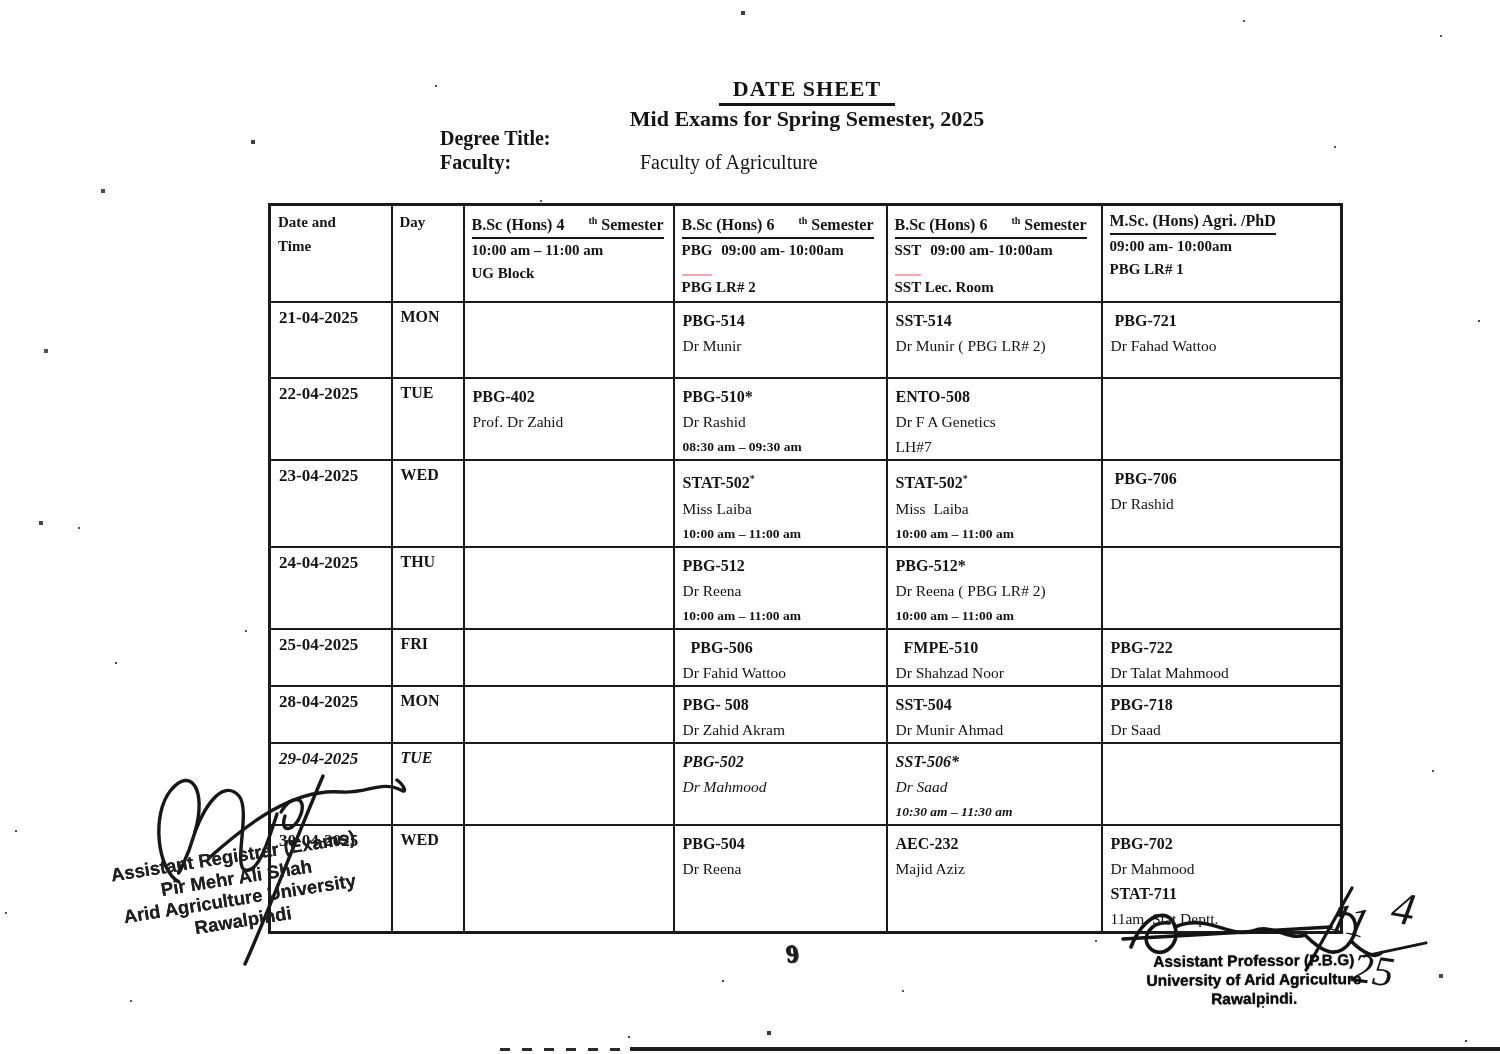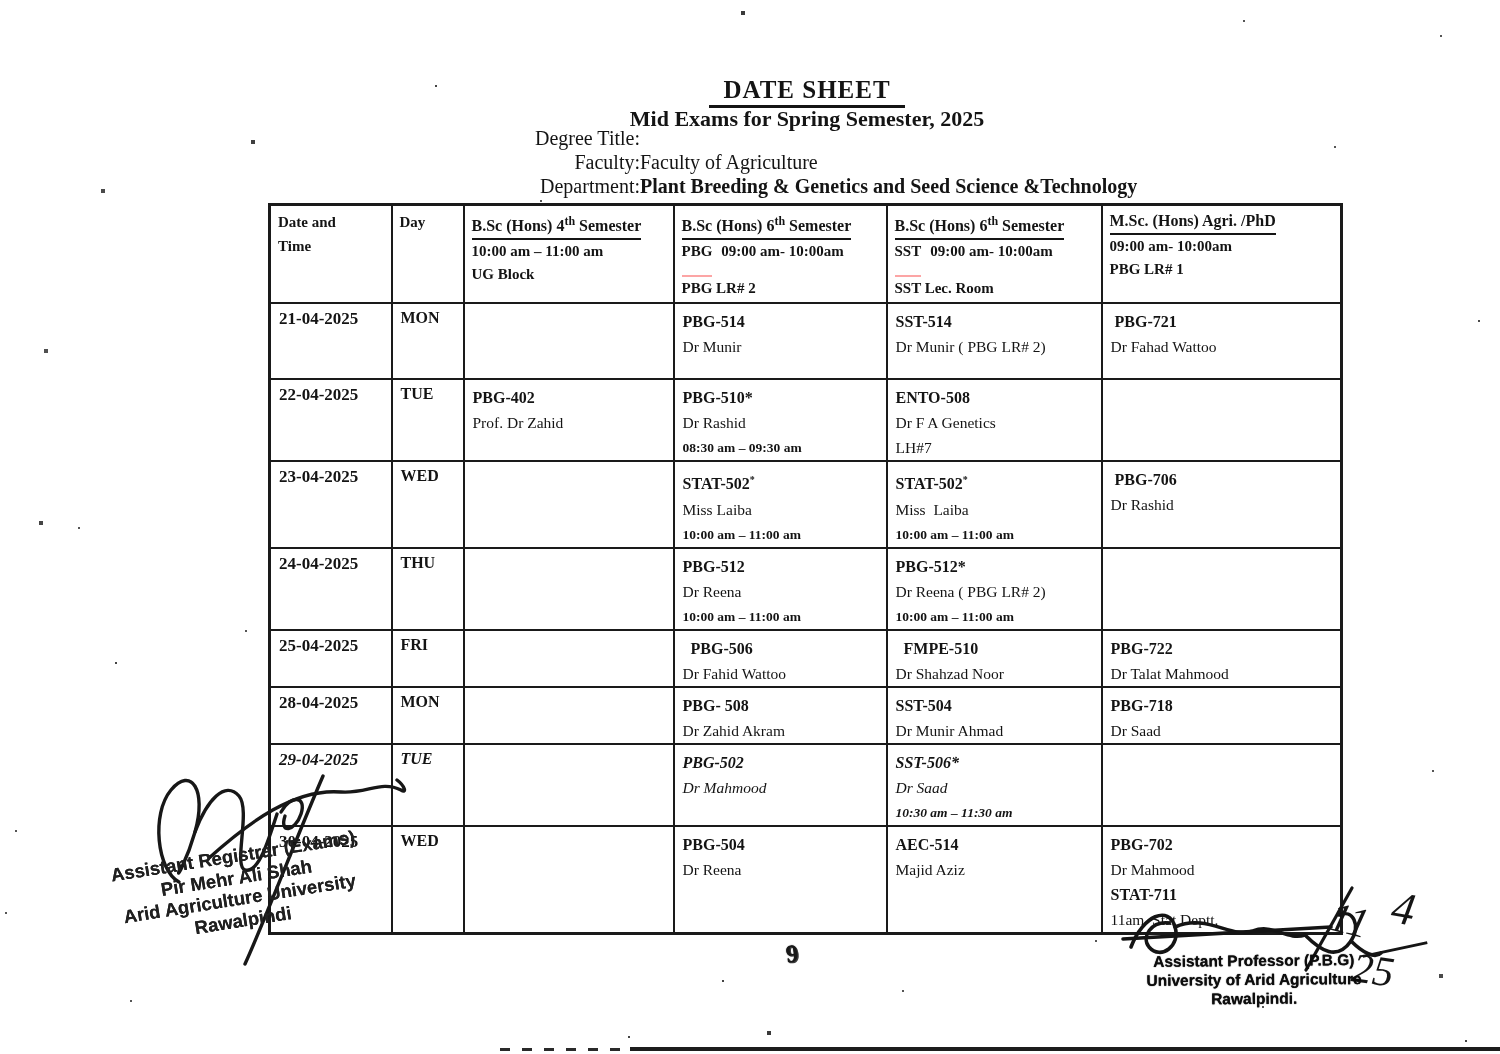--- a/index.html
+++ b/index.html
@@ -11,40 +11,40 @@
     1334px 146px 0 #555,102px 190px 0 1px #4a4a4a,540px 200px 0 #555,45px 350px 0 1px #505050,
     490px 357px 0 #333,522px 407px 0 #555,322px 430px 0 #555,340px 472px 0 #444,705px 490px 0 #555,
     1440px 35px 0 #555,1478px 320px 0 #4a4a4a,575px 540px 0 #555,875px 575px 0 #555,1142px 590px 0 #555,
     40px 522px 0 1px #454545,78px 527px 0 #555,300px 580px 0 #444,245px 630px 0 #555,115px 662px 0 #444,
     665px 652px 0 #555,520px 700px 0 #555,295px 742px 0 #444,462px 722px 0 #555,1432px 770px 0 #555,
     640px 902px 0 #555,1095px 940px 0 #555,722px 980px 0 #444,1262px 1006px 0 #555,1465px 1040px 0 #444,
     902px 990px 0 #555,1440px 975px 0 1px #4a4a4a,130px 1000px 0 #555,15px 830px 0 #555,5px 912px 0 #555,
     628px 1036px 0 #444,768px 1032px 0 1px #3a3a3a;}
   
   .doc-title-wrap{position:absolute;left:107px;top:76px;width:1400px;text-align:center;}
-  .doc-title{display:inline-block;font-size:25px;font-weight:bold;letter-spacing:1px;
+  .doc-title{display:inline-block;font-size:22px;font-weight:bold;letter-spacing:1px;
              border-bottom:3px solid #141414;padding:0 14px 1px 14px;}
   .doc-subtitle-wrap{position:absolute;left:107px;top:106px;width:1400px;text-align:center;}
   .doc-subtitle{font-size:22px;font-weight:bold;}
   .fields{position:absolute;left:440px;top:127px;}
   .field{display:flex;height:24px;font-size:20px;}
-  .field-label{width:200px;font-weight:normal;text-align:right;}
+  .field-label{width:200px;font-weight:bold;}
   .field-value{white-space:pre;}
   .field-value.b{font-weight:bold;}
   
   table.datesheet{position:absolute;left:268px;top:203px;border-collapse:collapse;table-layout:fixed;
         background:#fff;}
   table.datesheet, table.datesheet th, table.datesheet td{border:2px solid #1a1a1a;}
   table.datesheet{border-width:3px;}
   table.datesheet th{vertical-align:top;text-align:left;padding:4px 6px 2px 7px;font-size:16px;}
   table.datesheet td{vertical-align:top;padding:5px 5px 0 8px;white-space:pre-wrap;}
   .hdr-main{font-weight:bold;font-size:15px;line-height:24px;}
   .sem-title{font-size:16px;line-height:22px;}
   .sem-title .ul{border-bottom:2px solid #151515;font-weight:bold;display:inline-block;padding-bottom:1px;}
-  .sem-title sup{font-size:12px;}
+  .sem-title sup{font-size:10px;margin-left:24px;}
   .sem-time{font-weight:bold;font-size:15px;line-height:23px;white-space:pre;}
   .sem-time .prefix{border-bottom:2px solid #fca5a5;display:inline-block;margin-right:9px;padding-bottom:12px;}
   .sem-room{font-size:15px;line-height:23px;}
   .sem-room.b{font-weight:bold;}
   td.date-cell{font-weight:bold;font-size:17px;}
   td.day-cell{font-weight:bold;font-size:16px;margin-left:22px;}
   .line{line-height:25px;}
   .line.course{font-weight:bold;font-size:16px;}
   .line.course sup{font-size:10px;}
   .line.name{font-size:15.5px;}
@@ -83,24 +83,20 @@
   </div>
 
   <div class="fields">
     <div class="field">
       <div class="field-label">Degree Title:</div>
     </div>
     <div class="field">
       <div class="field-label">Faculty:</div>
       <div class="field-value">Faculty of Agriculture</div>
     </div>
-    <div class="field">
-      <div class="field-label">Department:</div>
-      <div class="field-value b">Plant Breeding &amp; Genetics and Seed Science &amp;Technology</div>
-    </div>
   </div>
 
   <table class="datesheet" id="datesheet">
     <colgroup>
       <col style="width:122px">
         <col style="width:72px">
         <col style="width:210px">
       <col style="width:213px">
         <col style="width:215px">
         <col style="width:240px">
@@ -191,21 +187,21 @@
           <td class="exam-cell"></td>
           <td class="exam-cell"><div class="line course">PBG-502</div><div class="line name">Dr Mahmood</div></td>
           <td class="exam-cell"><div class="line course">SST-506*</div><div class="line name">Dr Saad</div><div class="line time">10:30 am – 11:30 am</div></td>
           <td class="exam-cell"></td>
         </tr>
         <tr style="height: 102px;">
           <td class="date-cell">30-04-2025</td>
           <td class="day-cell">WED</td>
           <td class="exam-cell"></td>
           <td class="exam-cell"><div class="line course">PBG-504</div><div class="line name">Dr Reena</div></td>
-          <td class="exam-cell"><div class="line course">AEC-514</div><div class="line name">Majid Aziz</div></td>
+          <td class="exam-cell"><div class="line course">AEC-232</div><div class="line name">Majid Aziz</div></td>
           <td class="exam-cell"><div class="line course">PBG-702</div><div class="line name">Dr Mahmood</div><div class="line course">STAT-711</div><div class="line name">11am  Stat Deptt.</div></td>
         </tr>
       </tbody>
   </table>
 
   <svg class="sig" style="left:145px;top:750px" width="270" height="220" viewBox="0 0 270 220">
     <g fill="none" stroke="#171717" stroke-width="3.4" stroke-linecap="round">
       <path d="M34,132 C12,120 6,64 26,40 C46,16 62,40 50,82 C42,110 28,136 36,116"></path>
       <path d="M50,82 C62,50 80,30 94,46 C106,60 88,116 100,120 C114,124 124,88 132,64"></path>
       <path d="M64,108 C104,72 150,38 196,42 C222,44 236,30 256,40 C262,44 260,36 252,30"></path>

